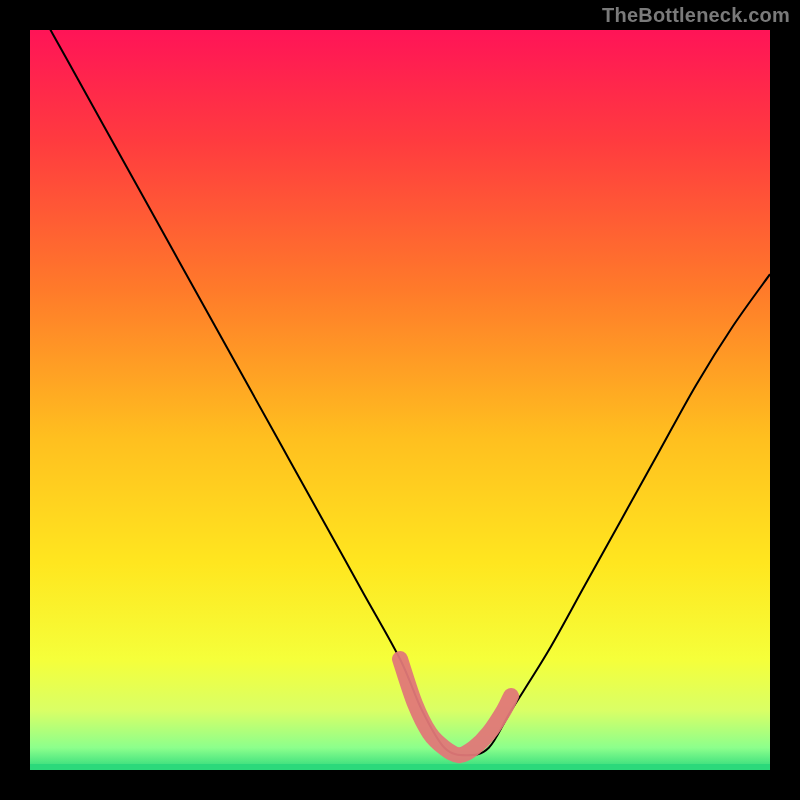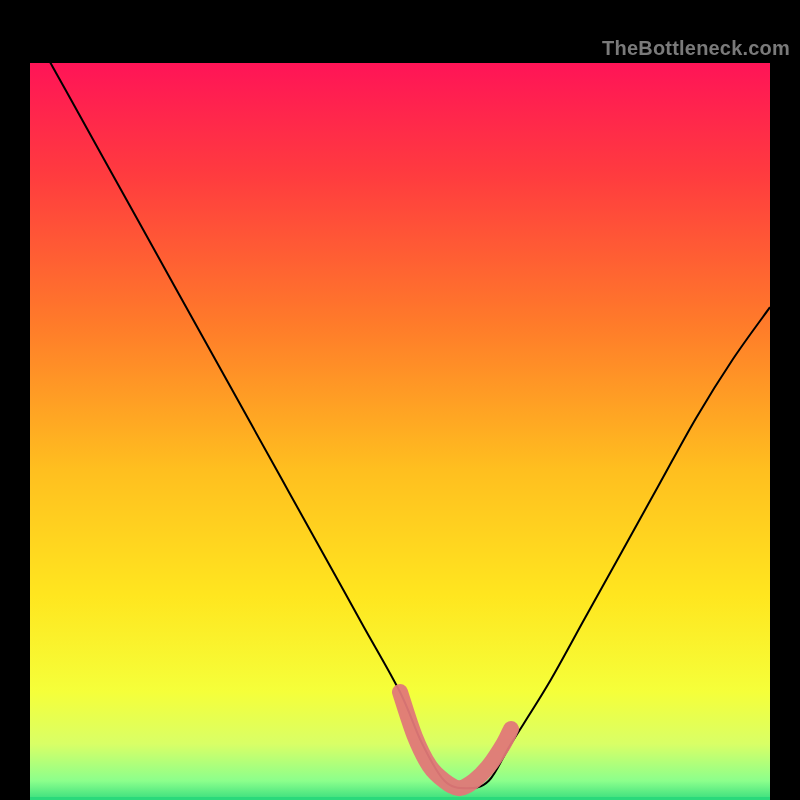--- a/index.html
+++ b/index.html
@@ -9,21 +9,20 @@
     height: 800px;
     overflow: hidden;
     background: #000;
     font-family: Arial, Helvetica, sans-serif;
   }
   .frame {
     position: relative;
     width: 800px;
     height: 608px;
     background: #000;
-    margin-top: 33px;
   }
   .watermark {
     position: absolute;
     top: 4px;
     right: 10px;
     color: #7a7a7a;
     font-size: 20px;
     font-weight: 600;
     letter-spacing: 0.2px;
     z-index: 10;

